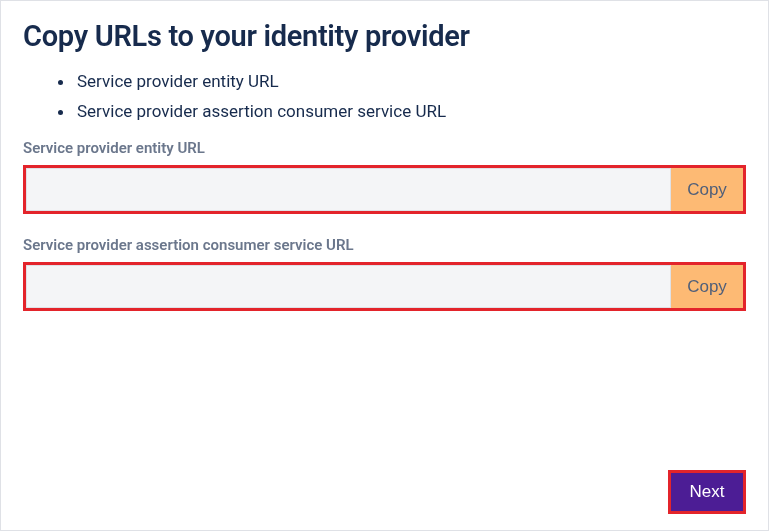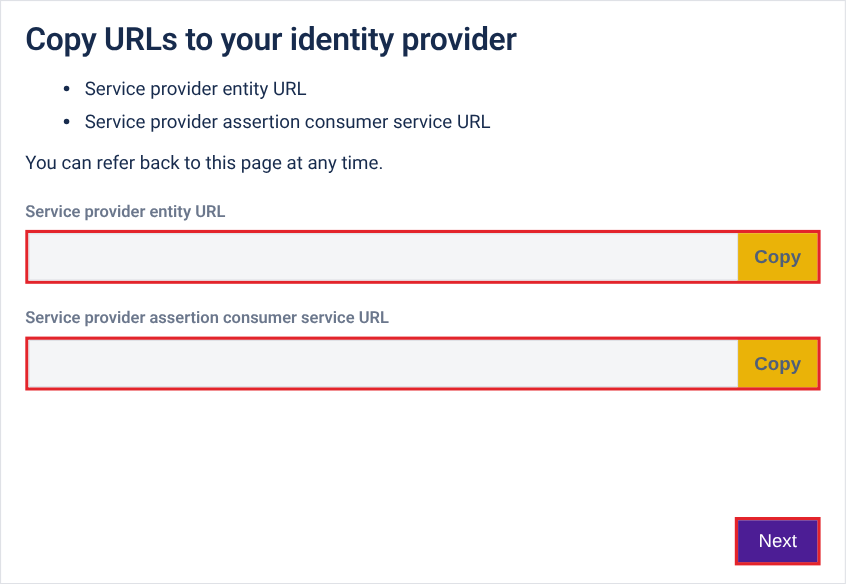--- a/index.html
+++ b/index.html
@@ -78,25 +78,25 @@
       background: #F4F5F7;
       border: 1px solid #DFE1E6;
       border-right: none;
       padding: 0 10px;
       font-size: 15px;
       color: #172B4D;
       outline: none;
     }
     .copy-btn {
       width: 73px;
-      background: #eab308;
+      background: #fdba74;
       border: none;
       border-left: 1px solid #DFE1E6;
       font-size: 17px;
-      font-weight: 700;
+      font-weight: 400;
       color: #505F79;
       cursor: pointer;
     }
     .next-wrap {
       position: absolute;
       right: 22px;
       bottom: 16px;
       border: 3px solid #E3242B;
     }
     .next-btn {
@@ -118,21 +118,20 @@
 
   <h1>Copy URLs to your identity provider</h1>
 
 
   <ul>
     <li>Service provider entity URL</li>
     <li>Service provider assertion consumer service URL</li>
   </ul>
 
 
-  <p class="refer">You can refer back to this page at any time.</p>
 
   <div class="field-label">Service provider entity URL</div>
   <div class="field-row">
     <input type="text" class="field-input" value="" style="">
     <button class="copy-btn">Copy</button>
   </div>
 
   <div class="field-label">Service provider assertion consumer service URL</div>
   <div class="field-row">
     <input type="text" class="field-input" value="" style="">

